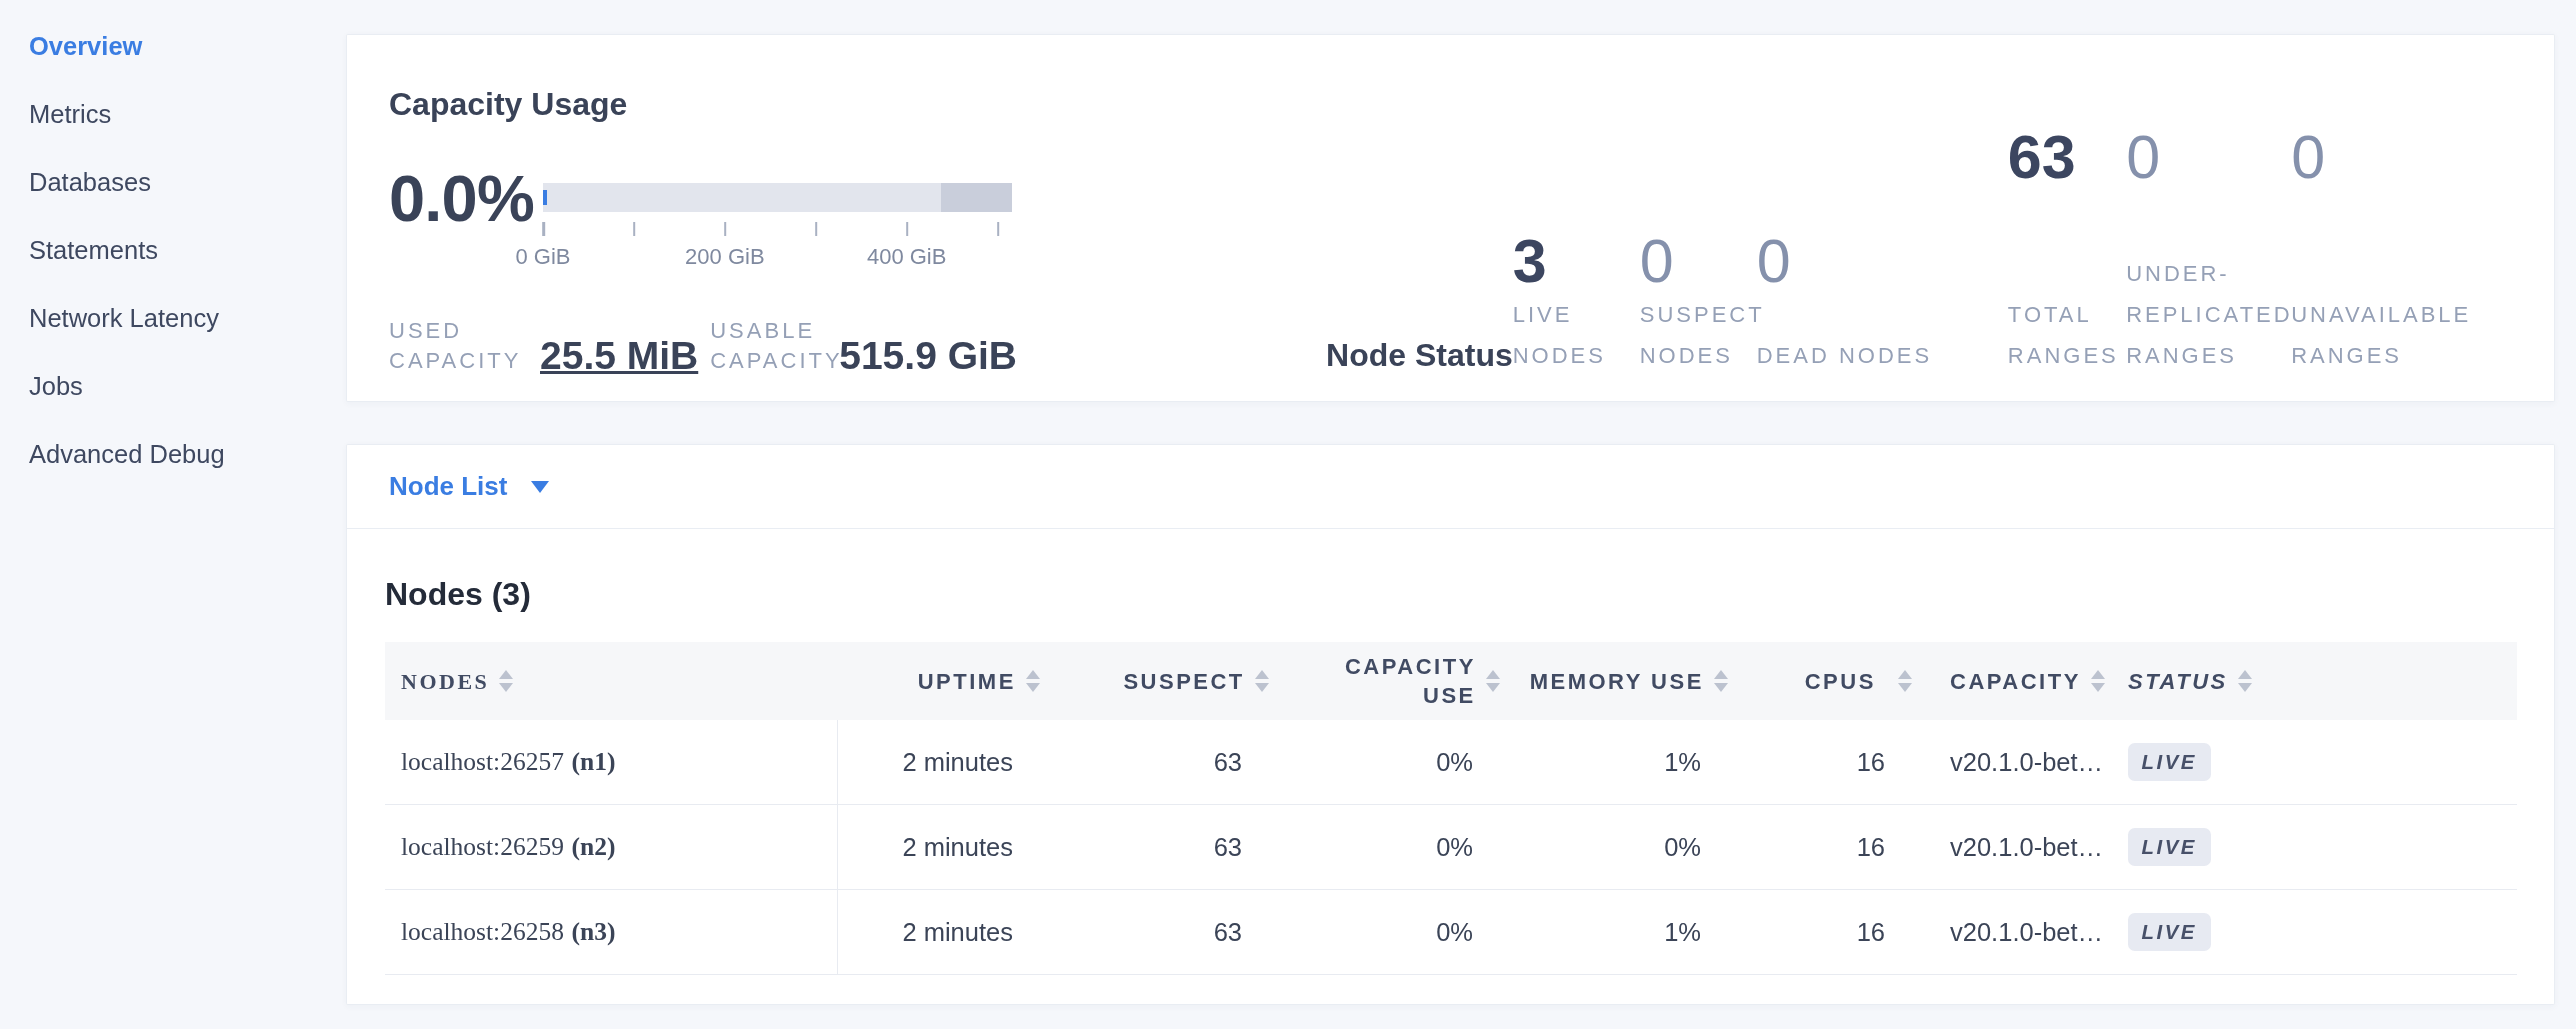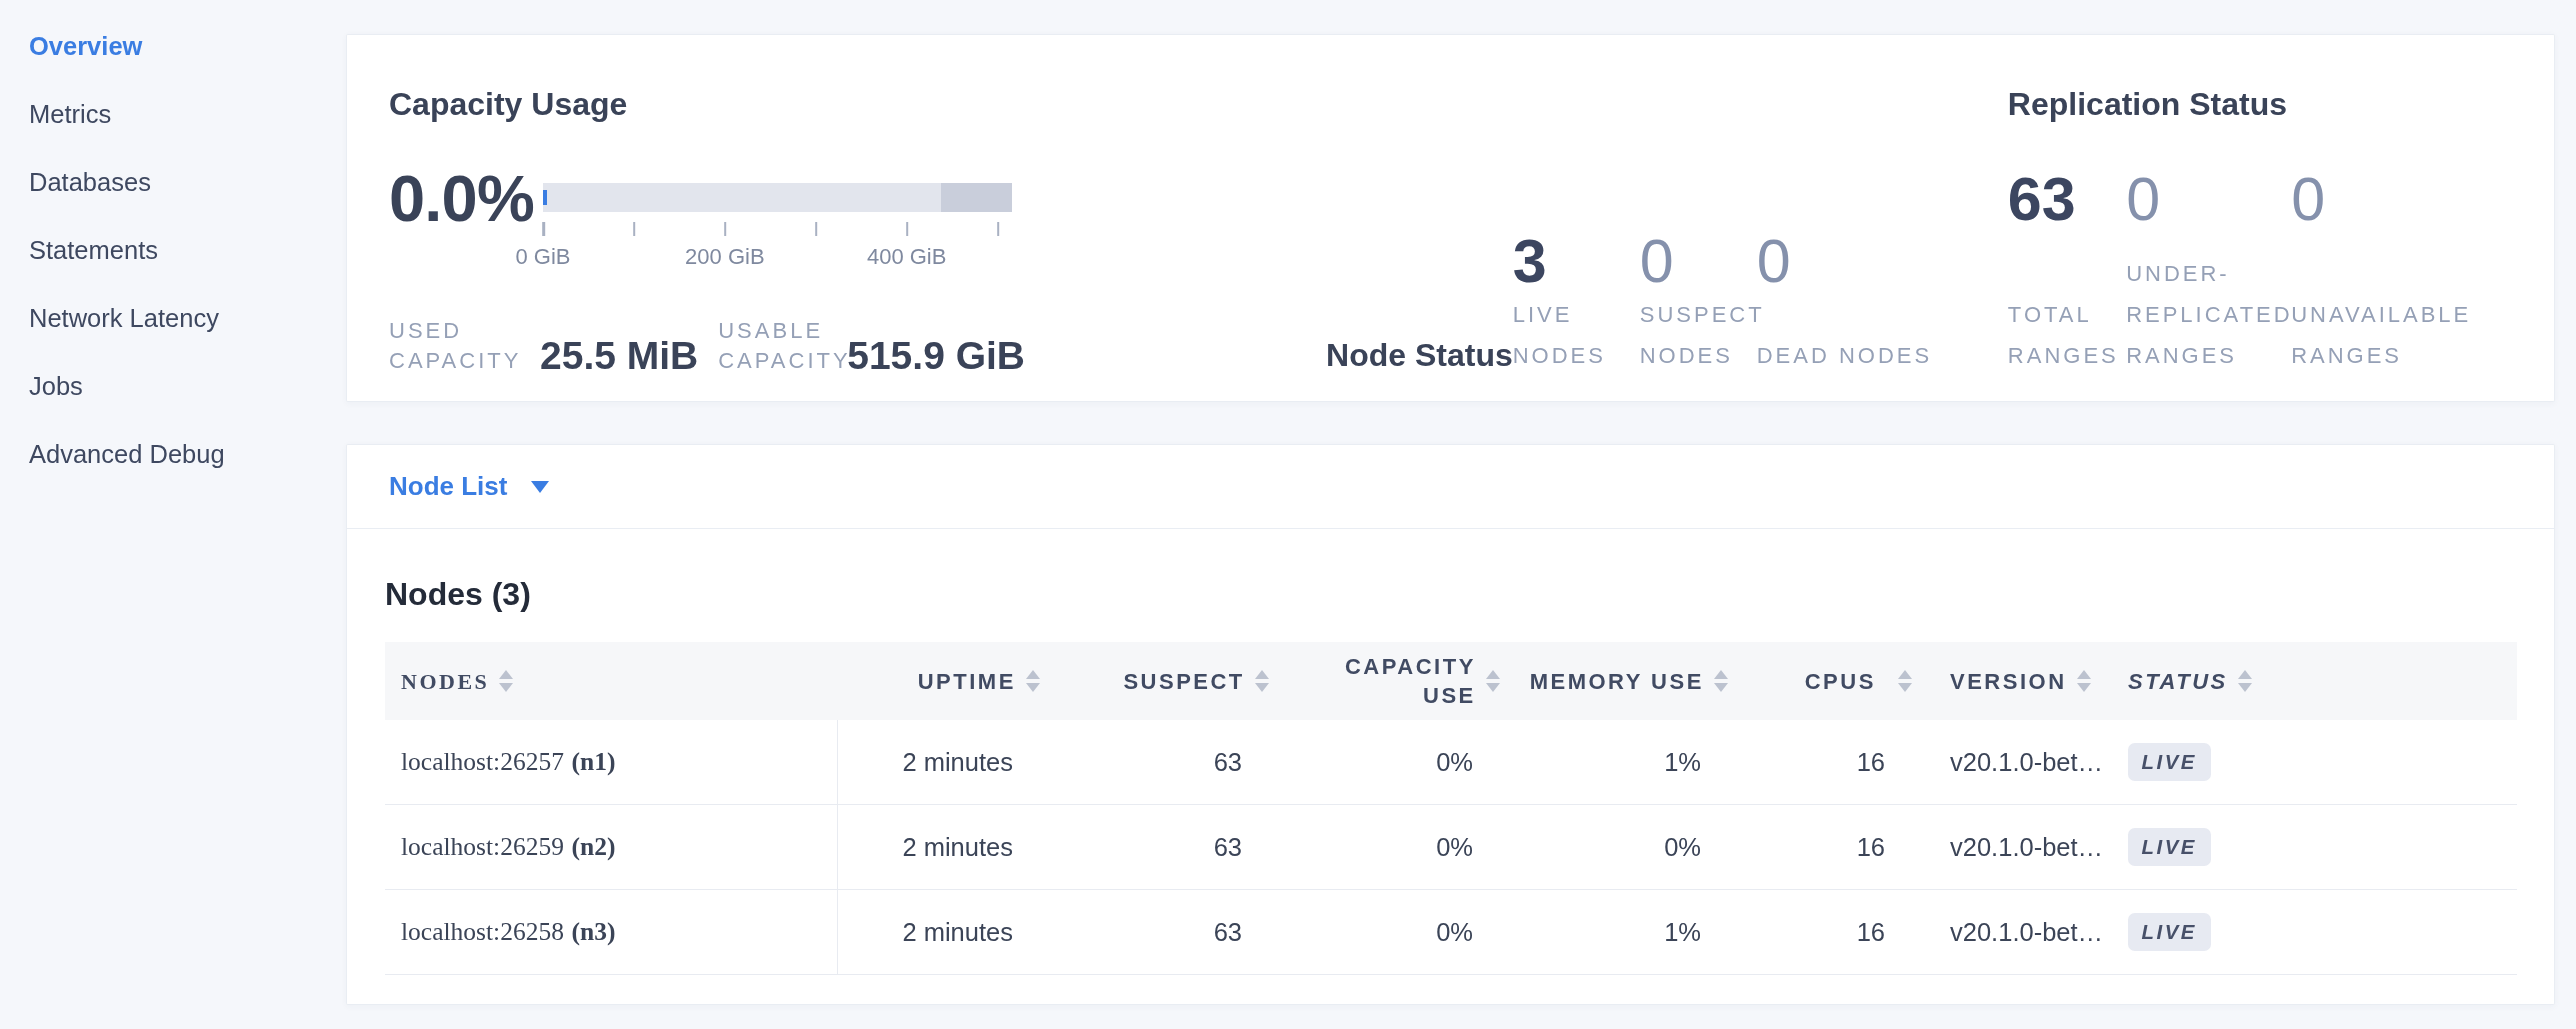--- a/index.html
+++ b/index.html
@@ -36,21 +36,21 @@
   .tick { position:absolute; width:2.5px; height:13.6px; background:#a9b1c2; transform:translateX(-0.8px); }
   .tick-labels { position:relative; height:27px; margin-top:8.5px;
                  font-size:22px; color:#7f899f; }
   .tick-label { position:absolute; transform:translateX(-50%); white-space:nowrap; }
 
   .cap-stats { margin-top:auto; display:flex; align-items:flex-end; }
   .stat-label { font-size:22px; line-height:30px; letter-spacing:3px; color:#95a0b6; }
   .stat-label.l1 { width:151px; }
   .stat-label.l2 { width:129px; }
   .stat-value { font-size:39px; font-weight:600; color:#3a4358; line-height:41px; white-space:nowrap; }
-  .stat-value.v1 { margin-right:20px; }
+  .stat-value.v1 { margin-right:12px;text-decoration:underline; }
 
   .metrics { display:flex; margin-top:41px; flex:1; }
   .metric { display:flex; flex-direction:column; }
   .metric .mvalue { font-size:61px; line-height:66px; font-weight:600; color:#3c4660; }
   .metric.muted .mvalue { color:#8591ac; font-weight:500; }
   .metric .mlabel { margin-top:auto; font-size:22px; line-height:41px;
                     letter-spacing:3px; color:#95a0b6; }
   .mw1{width:127px} .mw2{width:117px} .mw3{width:160px} .mw4{width:165px}
 
   
@@ -174,21 +174,20 @@
           <div class="mlabel">SUSPECT NODES</div>
         </div>
         <div class="metric muted">
           <div class="mvalue">0</div>
           <div class="mlabel">DEAD NODES</div>
         </div>
       </div>
     </div>
 
     <div class="sec-repl">
-      <h2 class="sec-title">Replication Status</h2>
       <div class="metrics">
         <div class="metric mw3">
           <div class="mvalue">63</div>
           <div class="mlabel">TOTAL RANGES</div>
         </div>
         <div class="metric muted mw4">
           <div class="mvalue">0</div>
           <div class="mlabel">UNDER-REPLICATED RANGES</div>
         </div>
         <div class="metric muted">
@@ -249,21 +248,21 @@
               </span>
           </div>
           <div class="th c-cpus right">
             <span class="hlabel">CPUS</span>
             <span class="sort">
                 <span class="up"></span>
                 <span class="down"></span>
               </span>
           </div>
           <div class="th c-version">
-            <span class="hlabel">VERSION</span>
+            <span class="hlabel">CAPACITY</span>
             <span class="sort">
                 <span class="up"></span>
                 <span class="down"></span>
               </span>
           </div>
           <div class="th c-status">
             <span class="hlabel">STATUS</span>
             <span class="sort">
                 <span class="up"></span>
                 <span class="down"></span>

